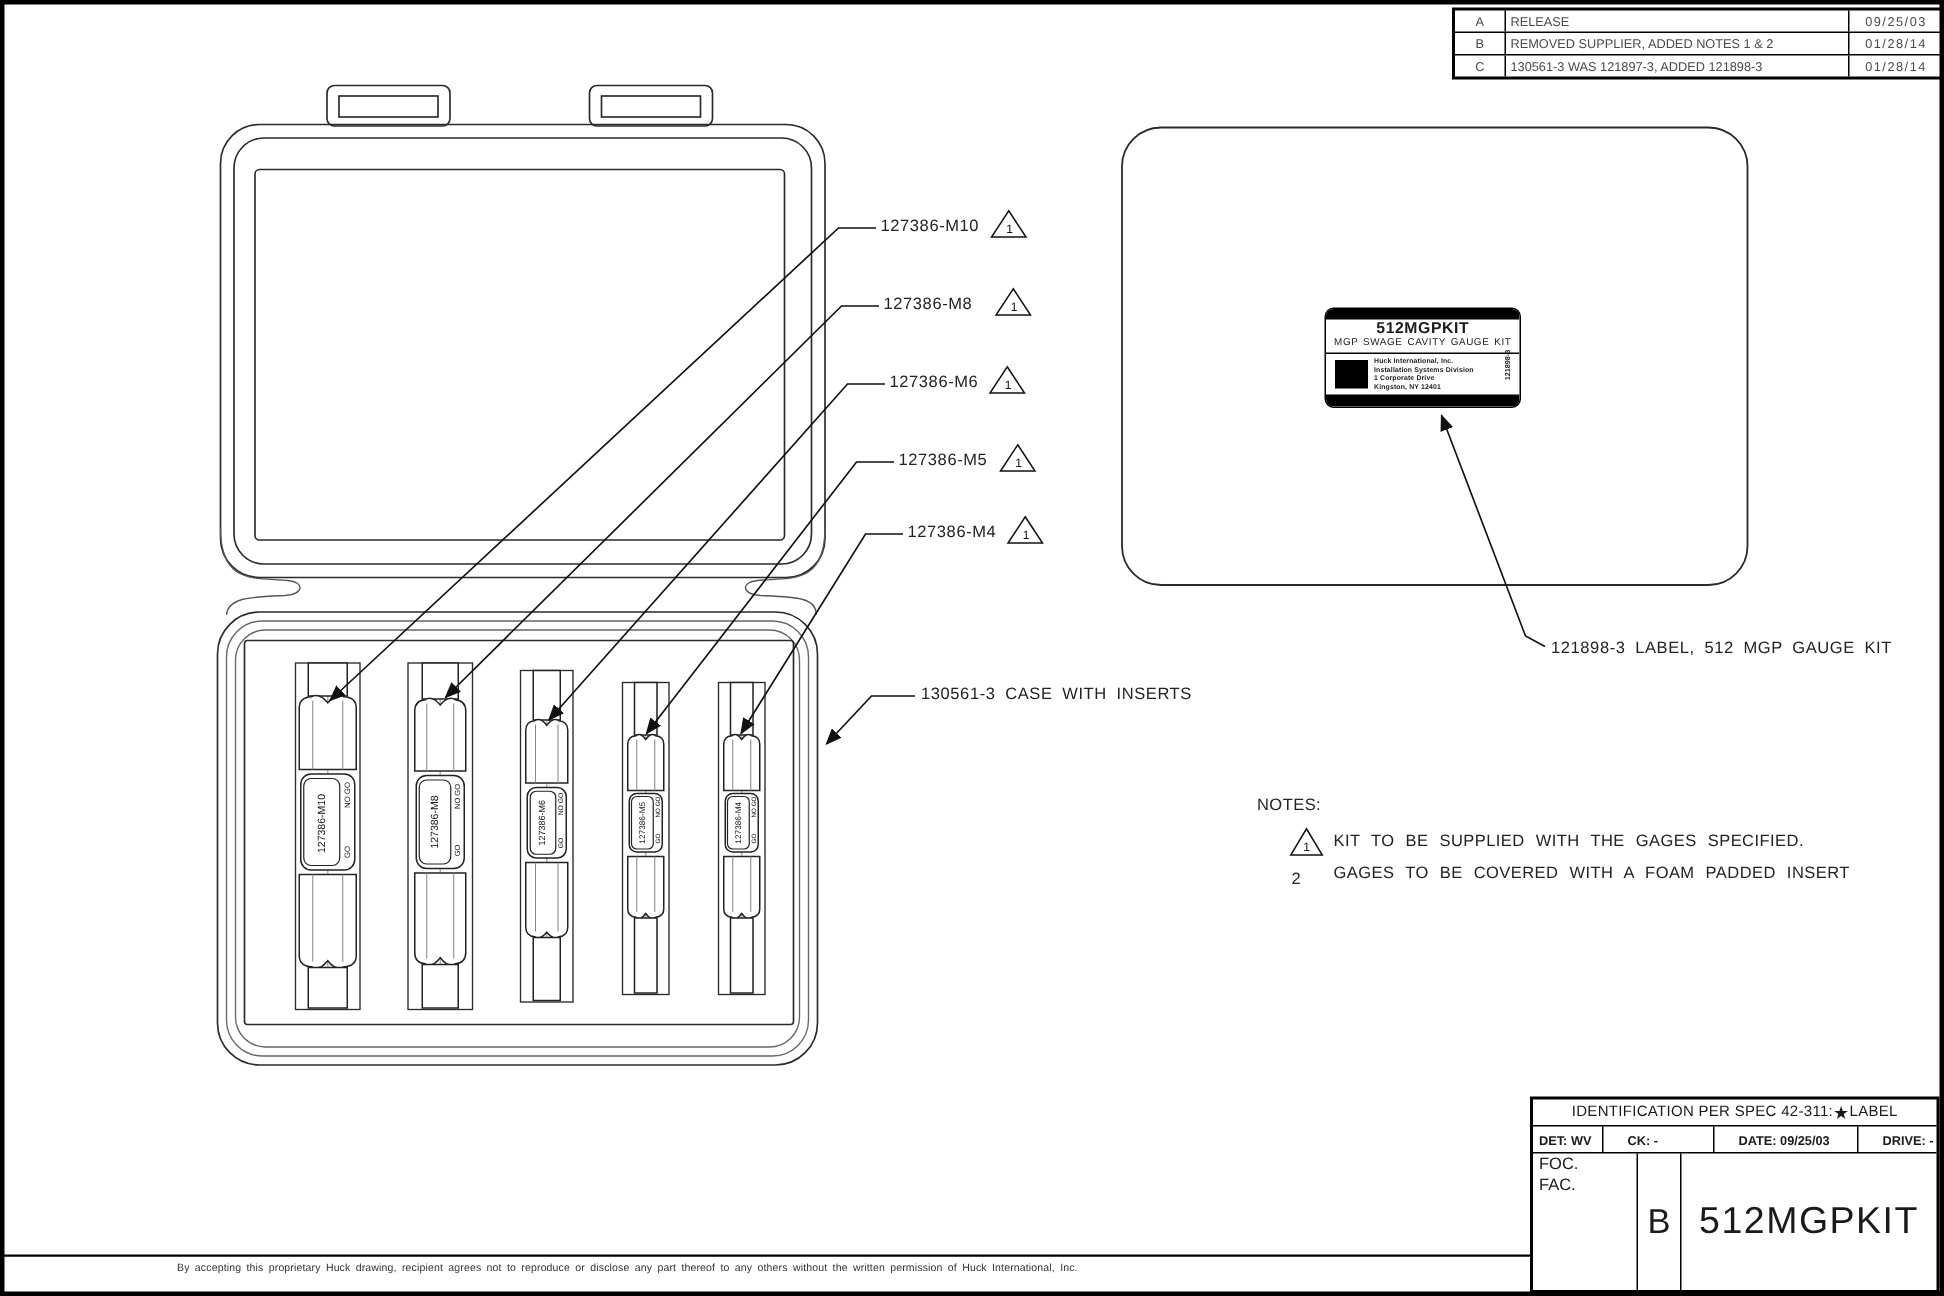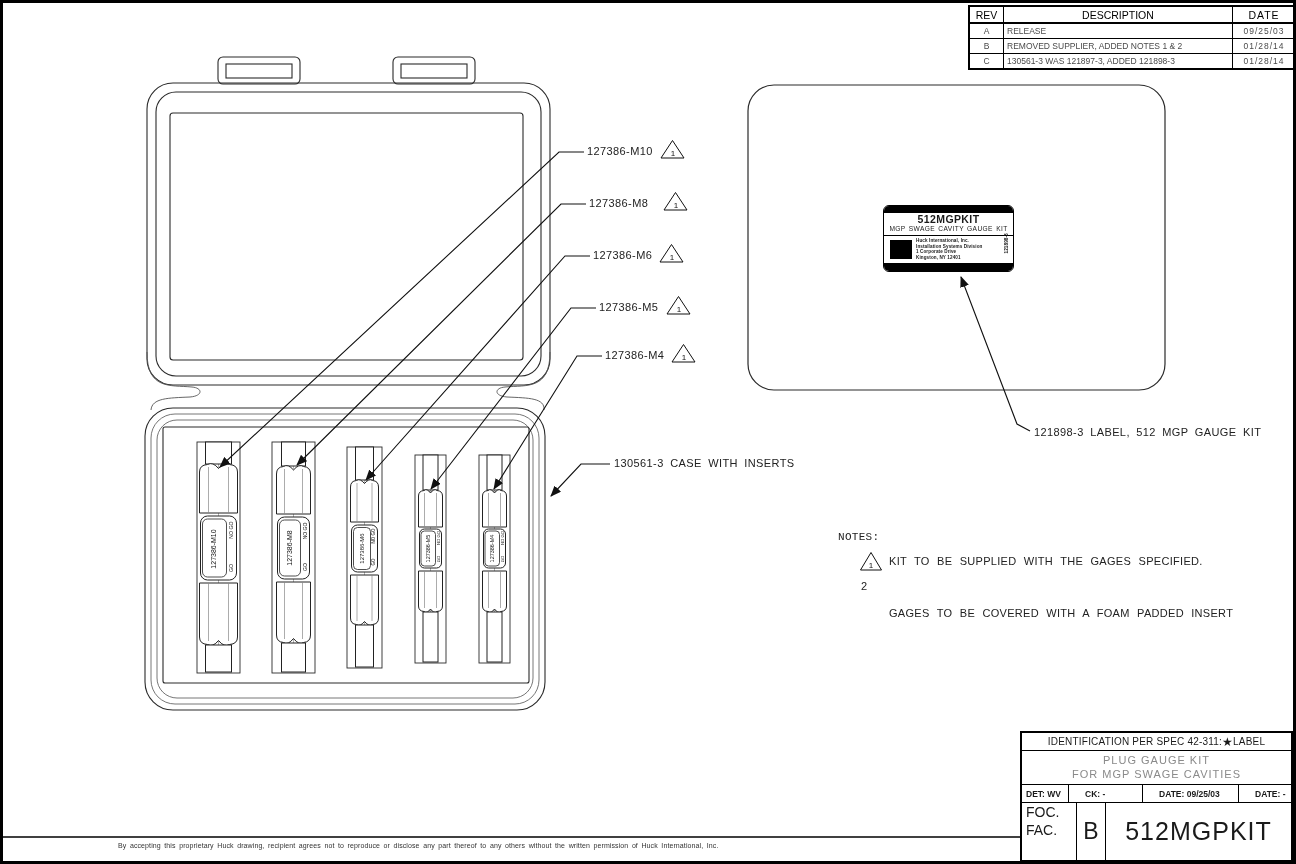--- a/index.html
+++ b/index.html
@@ -33,21 +33,21 @@
   #tb-company .ad{font-size:8.3px;font-weight:bold;color:#111;letter-spacing:.2px;}
   #tb-title{height:33px;display:flex;flex-direction:column;align-items:center;justify-content:center;line-height:1.25;}
   #tb-title div{font-size:11px;color:#8a8a8a;letter-spacing:1px;}
   #tb-meta{height:17px;display:flex;gap:12px;}
   #tb-meta div{font-size:8.5px;font-weight:bold;display:flex;align-items:center;padding-left:4px;box-sizing:border-box;}
   #tb-meta .m1{width:47px;border-right:1px solid #000;}
   #tb-meta .m2{width:62px;border-right:1px solid #000;}
   #tb-meta .m3{width:84px;border-right:1px solid #000;}
   #tb-meta .m4{flex:1;}
   #tb-bottom{flex:1;display:flex;border-bottom:none !important;}
-  #tb-bottom .foc{width:55px;border-right:1.5px solid #000;font-size:14px;line-height:1.25;padding:1px 0 0 4px;box-sizing:border-box;}
+  #tb-bottom .foc{width:70px;border-right:1.5px solid #000;font-size:11px;line-height:1.25;padding:1px 0 0 4px;box-sizing:border-box;}
   #tb-bottom .size{width:28px;border-right:1.5px solid #000;display:flex;align-items:center;justify-content:center;font-size:23px;}
   #tb-bottom .dwg{flex:1;display:flex;align-items:center;justify-content:center;font-size:25px;letter-spacing:1px;}
 
   
   #kit-label{position:absolute;left:883px;top:205px;width:131px;height:67px;border:1.5px solid #000;border-radius:6px;
              box-sizing:border-box;overflow:hidden;background:#fff;z-index:5;display:flex;flex-direction:column;}
   #kit-label .bar{background:#000;height:7px;flex:none;}
   #kit-label .bar.bot{height:8px;margin-top:auto;}
   #kl-title{text-align:center;font-weight:bold;font-size:10.5px;letter-spacing:.4px;line-height:11px;margin-top:1px;}
   #kl-sub{text-align:center;font-size:6.6px;letter-spacing:.4px;word-spacing:1px;line-height:8px;border-bottom:1px solid #000;padding-bottom:2px;}
@@ -224,25 +224,20 @@
       <text x="672" y="259.5">1</text>
       <text x="679" y="311.5">1</text>
       <text x="684" y="359.5">1</text>
       <text x="871" y="567.5">1</text>
     </g>
 
     <line x1="2" y1="837" x2="1020" y2="837" stroke="#000" stroke-width="1.5"></line>
   </svg>
 
   <div id="rev-table">
-    <div class="r hdr">
-      <div class="c-rev">REV</div>
-      <div class="c-desc">DESCRIPTION</div>
-      <div class="c-date">DATE</div>
-    </div>
     <div class="r row">
       <div class="c-rev">A</div>
       <div class="c-desc">RELEASE</div>
       <div class="c-date">09/25/03</div>
     </div>
     <div class="r row">
       <div class="c-rev">B</div>
       <div class="c-desc">REMOVED SUPPLIER, ADDED NOTES 1 &amp; 2</div>
       <div class="c-date">01/28/14</div>
     </div>
@@ -254,24 +249,24 @@
   </div>
 
   <div class="txt cad" style="left:587px;top:145px;">127386-M10</div>
   <div class="txt cad" style="left:589px;top:197px;">127386-M8</div>
   <div class="txt cad" style="left:593px;top:249px;">127386-M6</div>
   <div class="txt cad" style="left:599px;top:301px;">127386-M5</div>
   <div class="txt cad" style="left:605px;top:349px;">127386-M4</div>
   <div class="txt cad" style="left:614px;top:457px;">130561-3 CASE WITH INSERTS</div>
   <div class="txt cad" style="left:1034px;top:426px;">121898-3 LABEL, 512 MGP GAUGE KIT</div>
 
-  <div class="txt note-text" style="left:838px;top:531px;font-family:Liberation Mono, monospace;">NOTES:</div>
+  <div class="txt note-text" style="left:838px;top:531px;">NOTES:</div>
   <div class="txt note-text" style="left:889px;top:555px;">KIT TO BE SUPPLIED WITH THE GAGES SPECIFIED.</div>
   <div class="txt note-text" style="left:861px;top:580px;">2</div>
-  <div class="txt note-text" style="left:889px;top:607px;">GAGES TO BE COVERED WITH A FOAM PADDED INSERT</div>
+  <div class="txt note-text" style="left:889px;top:576px;">GAGES TO BE COVERED WITH A FOAM PADDED INSERT</div>
 
   <div id="kit-label">
     <div class="bar top"></div>
     <div id="kl-title">512MGPKIT</div>
     <div id="kl-sub">MGP SWAGE CAVITY GAUGE KIT</div>
     <div id="kl-body">
       <div id="kl-logo"></div>
       <div id="kl-addr">
         <div>Huck International, Inc.</div>
         <div>Installation Systems Division</div>
@@ -282,29 +277,25 @@
     </div>
     <div class="bar bot"></div>
   </div>
 
   <div id="title-block">
     <div id="tb-ident" class="tb-row">
       <span>IDENTIFICATION PER SPEC 42-311:</span>
       <span class="star">★</span>
       <span>LABEL</span>
     </div>
-    <div id="tb-title" class="tb-row">
-      <div>PLUG GAUGE KIT</div>
-      <div>FOR MGP SWAGE CAVITIES</div>
-    </div>
     <div id="tb-meta" class="tb-row">
       <div class="m1">DET: WV</div>
       <div class="m2">CK: -</div>
       <div class="m3">DATE: 09/25/03</div>
-      <div class="m4">DATE: -</div>
+      <div class="m4">DRIVE: -</div>
     </div>
     <div id="tb-bottom" class="tb-row">
       <div class="foc">
         <div>FOC.</div>
         <div>FAC.</div>
       </div>
       <div class="size">B</div>
       <div class="dwg">512MGPKIT</div>
     </div>
   </div>

